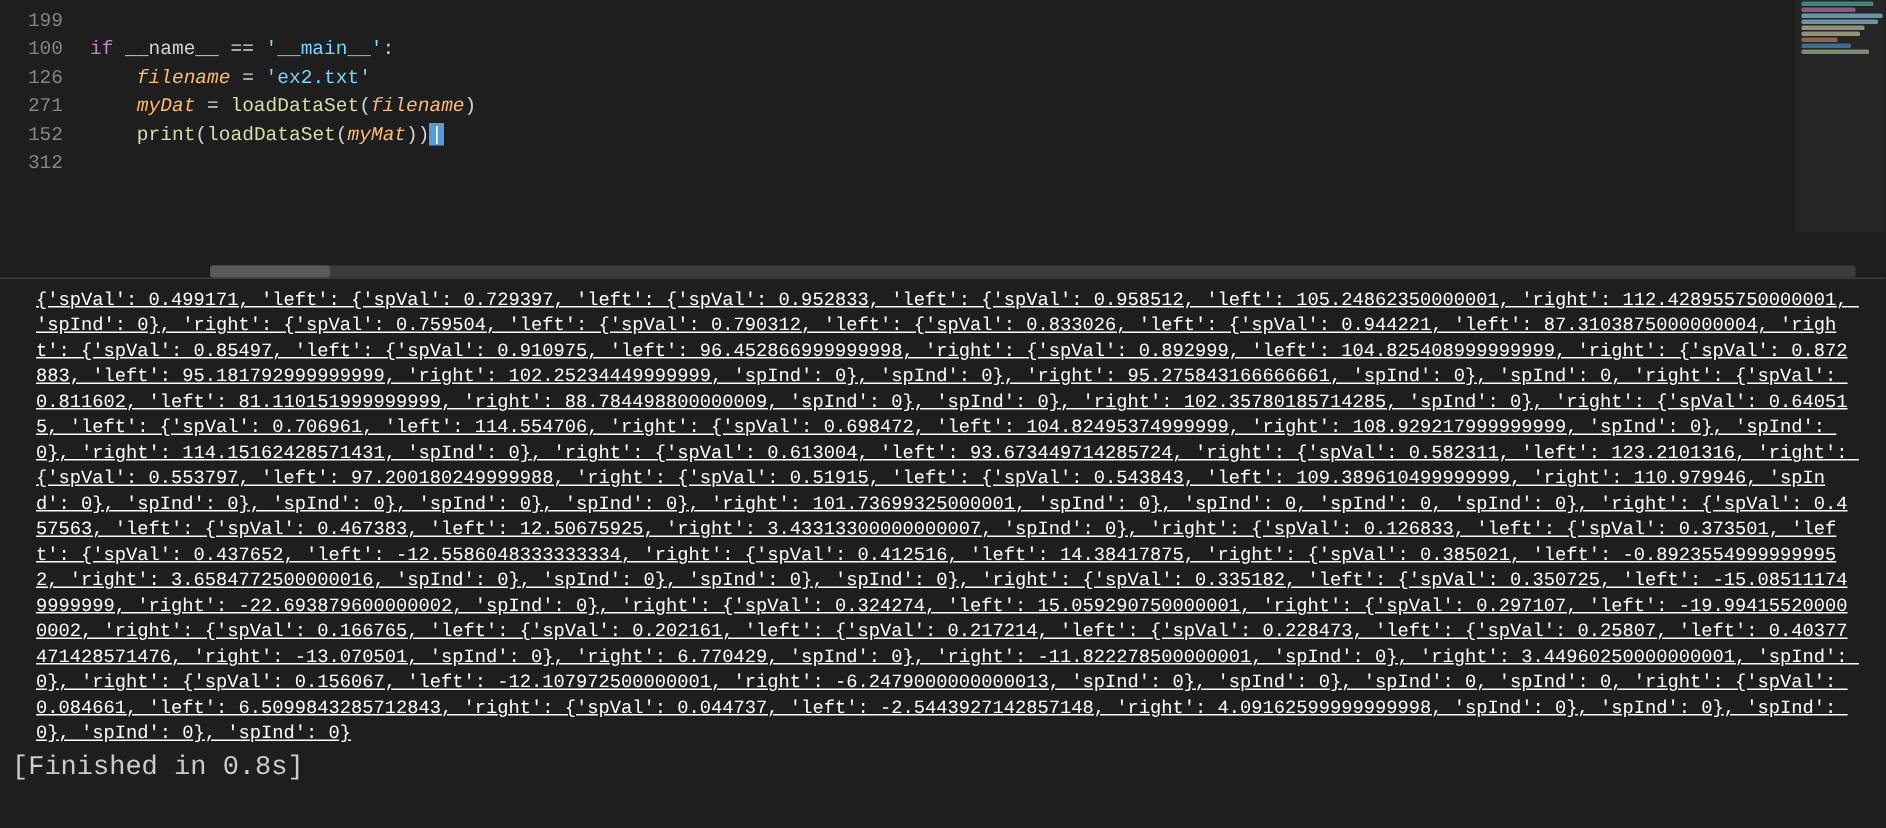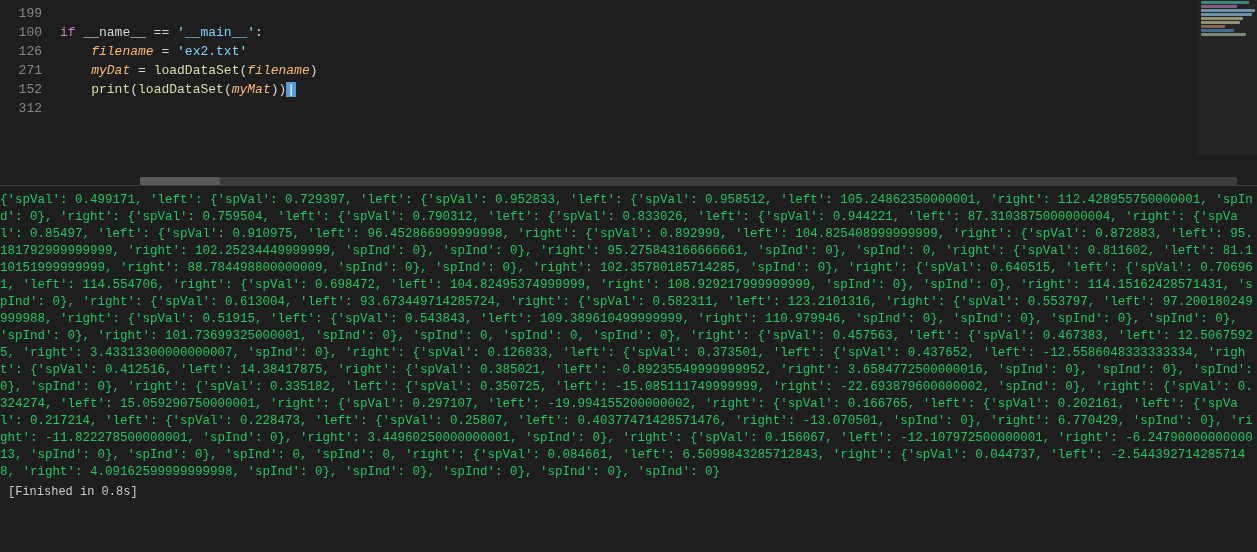--- a/index.html
+++ b/index.html
@@ -75,32 +75,33 @@
 
     
     .output-section {
       flex: 1;
       background: #1e1e1e;
       overflow: hidden;
       padding: 4px 0;
     }
 
     .output-text {
-      padding: 2px 0;
-      color: #22c55e;
+      padding: 2px 24px;
+      color: #ffffff;
       font-size: 12.5px;
       line-height: 17px;
       white-space: pre-wrap;
       word-break: break-all;
+      text-decoration: underline;
     }
 
     .finished-line {
       color: #cccccc;
       padding: 2px 8px;
-      font-size: 12px;
+      font-size: 18px;
     }
 
     .editor-wrapper {
       position: relative;
       display: flex;
       height: 176px;
     }
 
     .editor-main {
       flex: 1;

